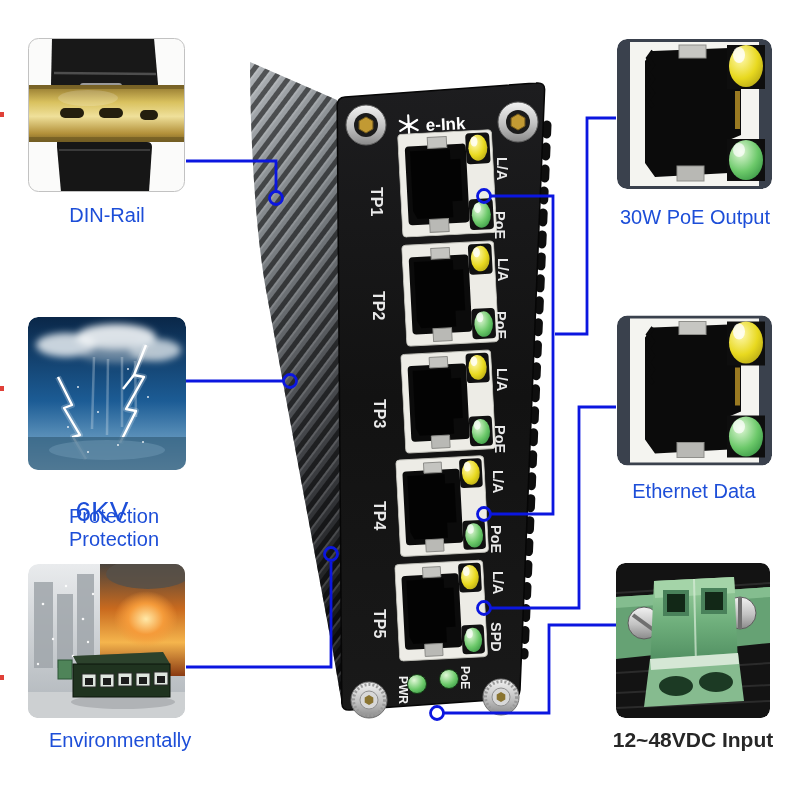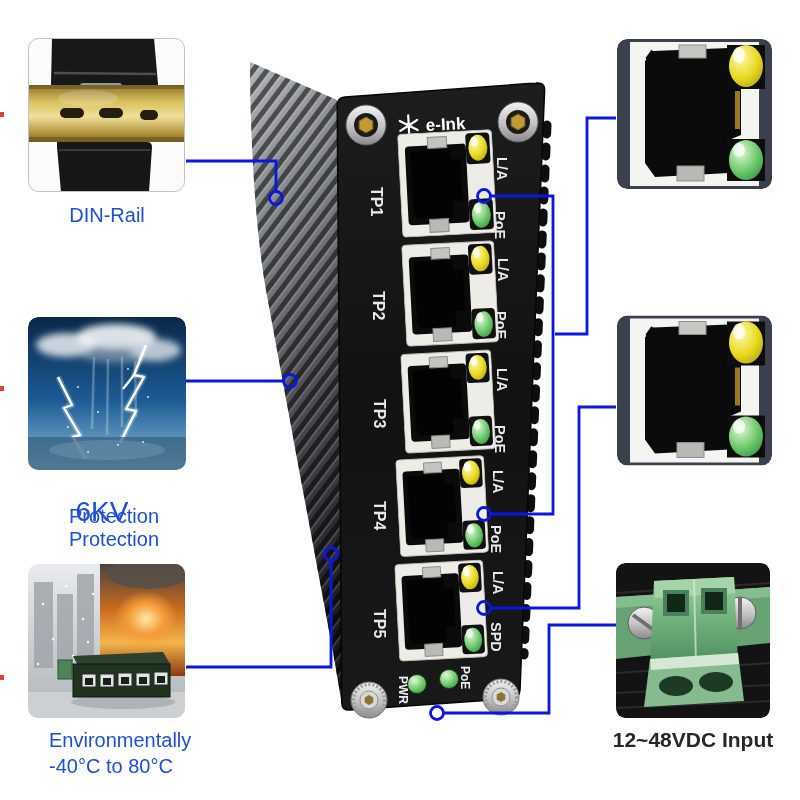--- a/index.html
+++ b/index.html
@@ -385,22 +385,23 @@
   </g>
 </svg>
 
 <div class="callout-label lbl-din">DIN-Rail</div>
 
 <div class="callout-label lbl-6kv">6KV</div>
 <div class="callout-label lbl-lightning">Protection Protection</div>
 
 <div class="callout-label lbl-env">
   <div>Environmentally</div>
-  <div>-40°C to 80°C</div>
 </div>
 
+<div class="callout-label lbl-poe">30W PoE Output</div>
 
 <div class="callout-label lbl-eth">
+  <div>Ethernet Data</div>
 </div>
 
 <div class="callout-label lbl-vdc">12~48VDC Input</div>
 
 </div>
 
 </body></html>

